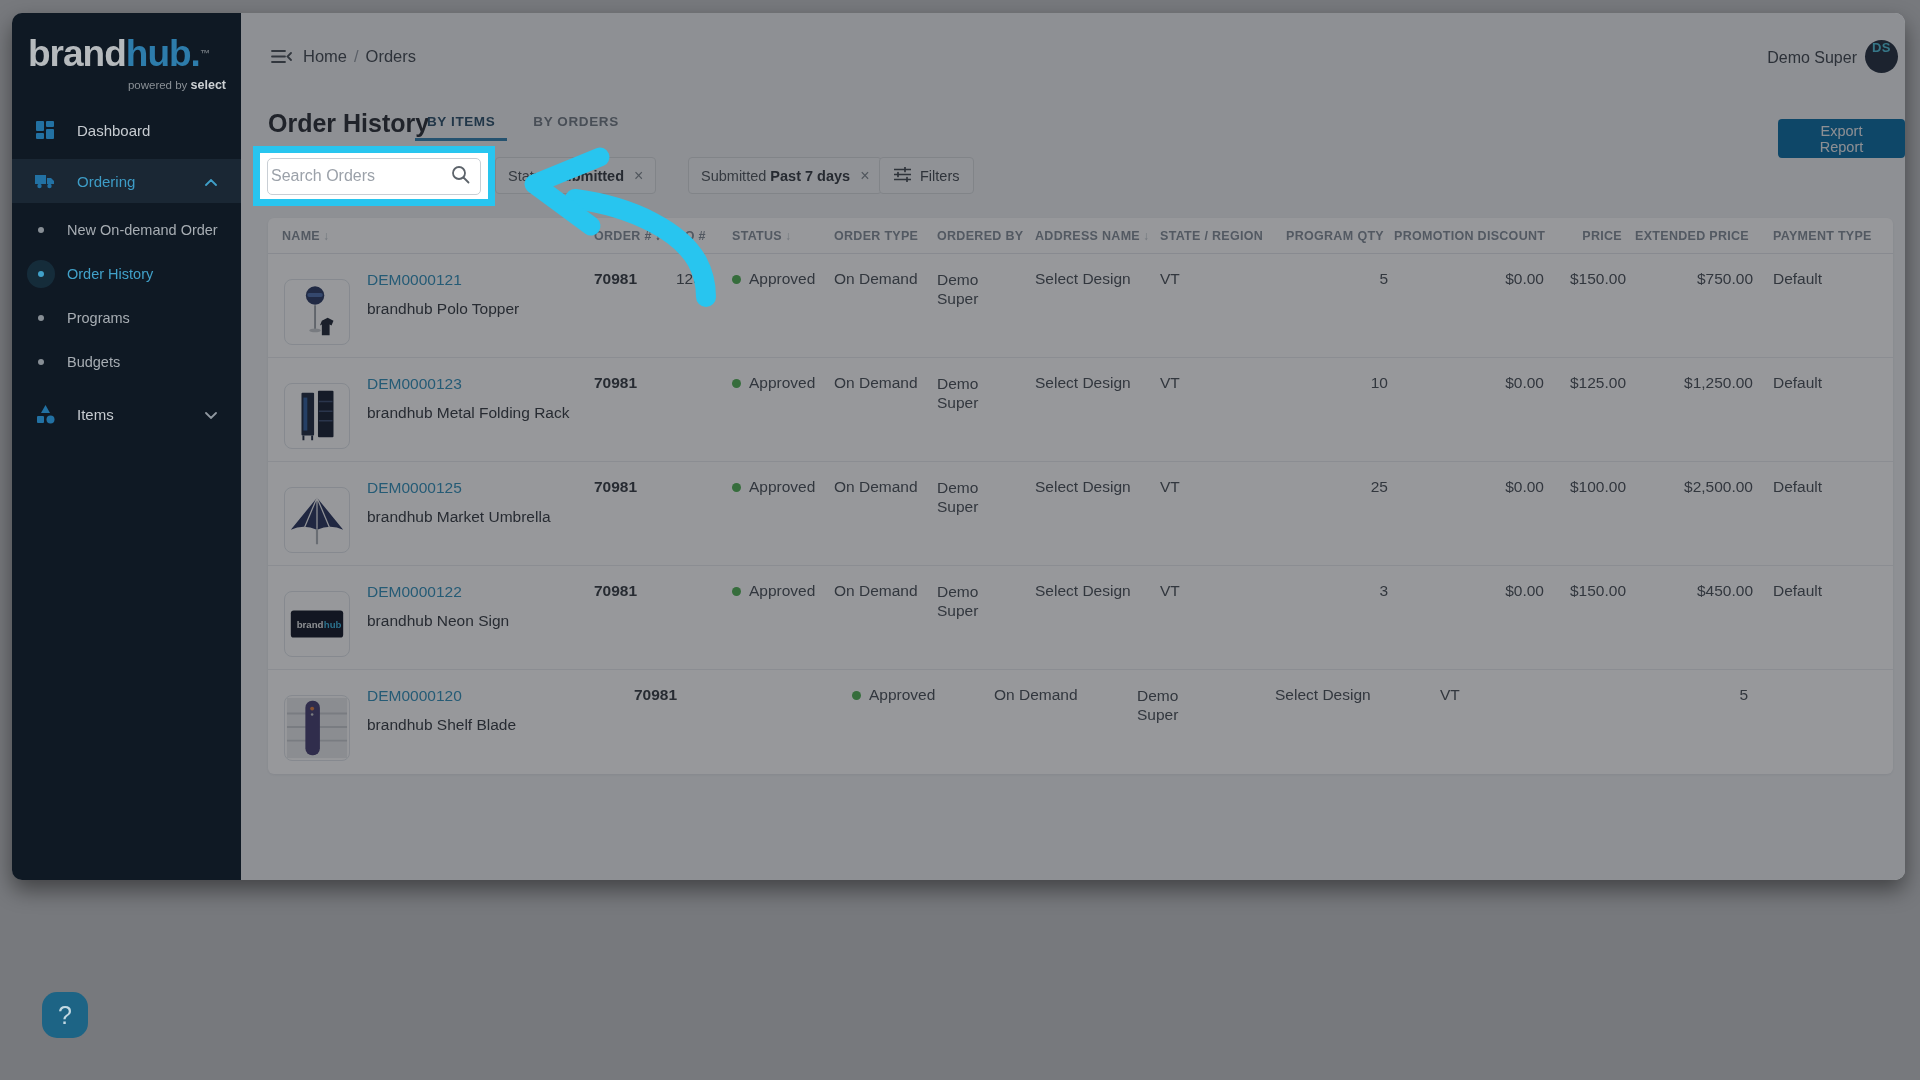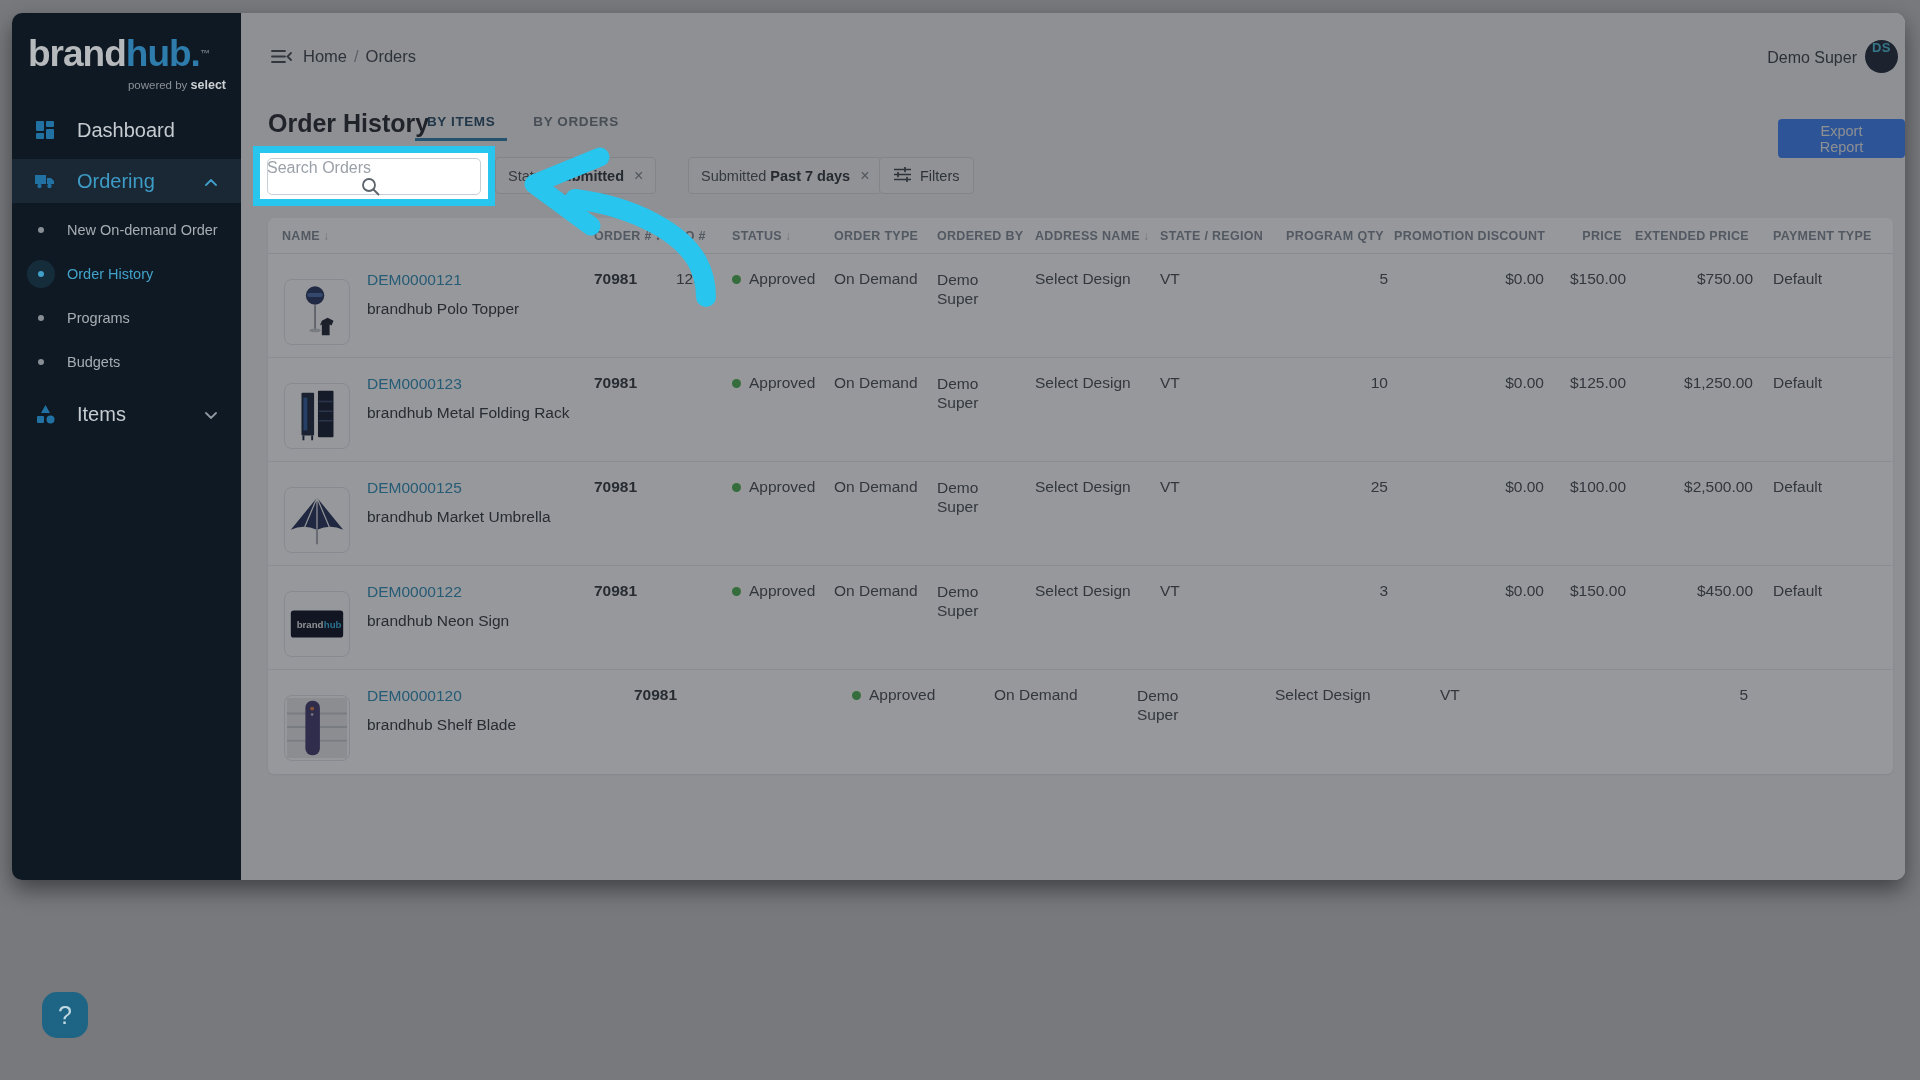--- a/index.html
+++ b/index.html
@@ -15,21 +15,21 @@
   .logo .b { color:#b6babd; }
   .logo .h { color:#2d7cab; }
   .logo .tm { font-size:10px; color:#6d747b; letter-spacing:0; vertical-align:top; }
   .tagline { width:200px; margin-left:14px; text-align:right; margin-top:2px; }
   .tagline .tp { color:#8a9096; font-size:11.5px; }
   .tagline .tb { color:#cdd1d4; font-size:12.5px; font-weight:bold; }
 
   .menu { position:absolute; left:0; top:95px; width:100%; }
   .mrow { height:44px; display:flex; align-items:center; position:relative; cursor:pointer; }
   .mrow .micon { position:absolute; left:23px; width:20px; height:20px; display:flex; align-items:center; justify-content:center; }
-  .mrow .mlabel { position:absolute; left:65px; font-size:20px; font-weight:500; color:#c6cbd0; }
+  .mrow .mlabel { position:absolute; left:65px; font-size:15px; font-weight:500; color:#c6cbd0; }
   .mrow.active-section { background:#1a2734; }
   .mrow.active-section .mlabel { color:#3d9cc6; }
   .mrow .chev { position:absolute; right:24px; }
   .mrow.gap-top { margin-top:7px; }
   .srow { height:44px; display:flex; align-items:center; position:relative; cursor:pointer; }
   .srow .bullet { position:absolute; left:26px; width:6px; height:6px; border-radius:50%; background:#878e95; }
   .srow .halo { position:absolute; left:15px; top:8px; width:28px; height:28px; border-radius:50%; background:rgba(65,161,201,.14); display:none; }
   .srow .slabel { position:absolute; left:55px; font-size:14.5px; color:#a7adb3; }
   .srow.active .bullet { background:#41a1c9; }
   .srow.active .halo { display:block; }
@@ -49,21 +49,21 @@
   .avatar { position:absolute; left:1624px; top:27px; width:33px; height:33px; border-radius:50%;
             background:#1c2738; color:#4cc1da; font-size:13px; font-weight:bold; letter-spacing:.5px;
             display:flex; align-items:flex-start; justify-content:center; cursor:pointer; }
 
   .page-title { position:absolute; left:27px; top:96px; font-size:25px; font-weight:bold; color:#23282f; }
   .tabs { position:absolute; left:174px; top:101px; display:flex; gap:14px; }
   .tab { padding:0 12px 12px; font-size:13.5px; font-weight:bold; letter-spacing:.6px; color:#6e7780; cursor:pointer; position:relative; }
   .tab.active { color:#254b66; }
   .tab.active::after { content:""; position:absolute; left:0; right:0; bottom:0; height:3px; background:#2e7fae; }
 
-  .export-btn { position:absolute; left:1537px; top:106px; height:39px; padding:0 19px; background:#3b82f6;
+  .export-btn { position:absolute; left:1537px; top:106px; height:39px; padding:0 19px; background:#0369a1;
                 color:#eceef0; font-size:14.5px; font-weight:500; border:none; border-radius:4px; cursor:pointer; }
 
   
   .chip { position:absolute; top:144px; height:37px; display:inline-flex; align-items:center; gap:7px;
           padding:0 12px; background:#f2f4f5; border:1px solid #d6dadd; border-radius:4px;
           font-size:14.5px; color:#4a5158; white-space:nowrap; cursor:pointer; }
   .chip b { color:#2f353c; }
   .chip .x { color:#7d858d; font-size:16px; margin-left:3px; }
   .chip.c1 { left:254px; }
   .chip.c2 { left:447px; }
@@ -94,21 +94,21 @@
   .item-text { margin-left:17px; padding-top:1px; }
   .item-id { font-size:15.5px; color:#2e8fba; text-decoration:none; display:block; cursor:pointer; }
   .item-name { font-size:15.5px; color:#30363d; margin-top:11px; white-space:nowrap; }
   .status-dot { display:inline-block; width:9px; height:9px; border-radius:50%; background:#4caf50; margin-right:8px; }
 
   
   .dim-overlay { position:absolute; inset:0; background:rgba(28,31,36,.46); border-radius:0 10px 10px 0; z-index:30; }
   .spotlight { position:absolute; left:12px; top:133px; width:242px; height:60px; border:7px solid #28c5ef;
                background:#ffffff; z-index:45; display:flex; align-items:center; justify-content:center; }
   .search-box { width:214px; height:37px; border:1.4px solid #c9cfd5; border-radius:5px; background:#fff;
-                display:flex; align-items:center; padding:0 10px 0 3px;flex-direction:column; }
+                display:flex; align-items:center; padding:0 10px 0 3px; }
   .search-box input { flex:1; border:none; outline:none; font-size:16px; color:#3c434b; background:transparent;
                       font-family:"Liberation Sans","DejaVu Sans",sans-serif; min-width:0; }
   .search-box input::placeholder { color:#9ba1a9; }
   .arrow-layer { position:absolute; inset:0; z-index:50; pointer-events:none; }
 </style>
 </head>
 <body>
 
 <div class="app">
 

